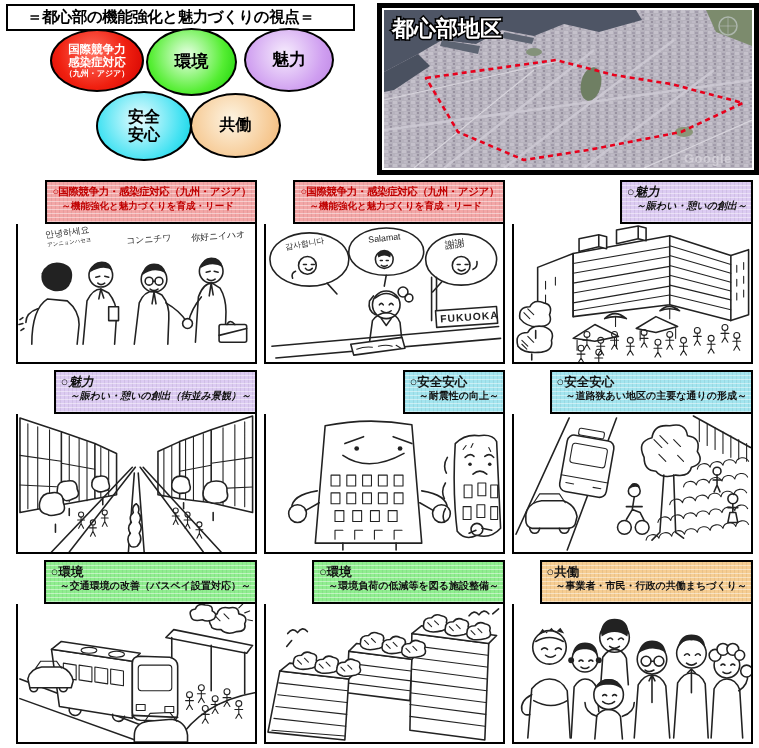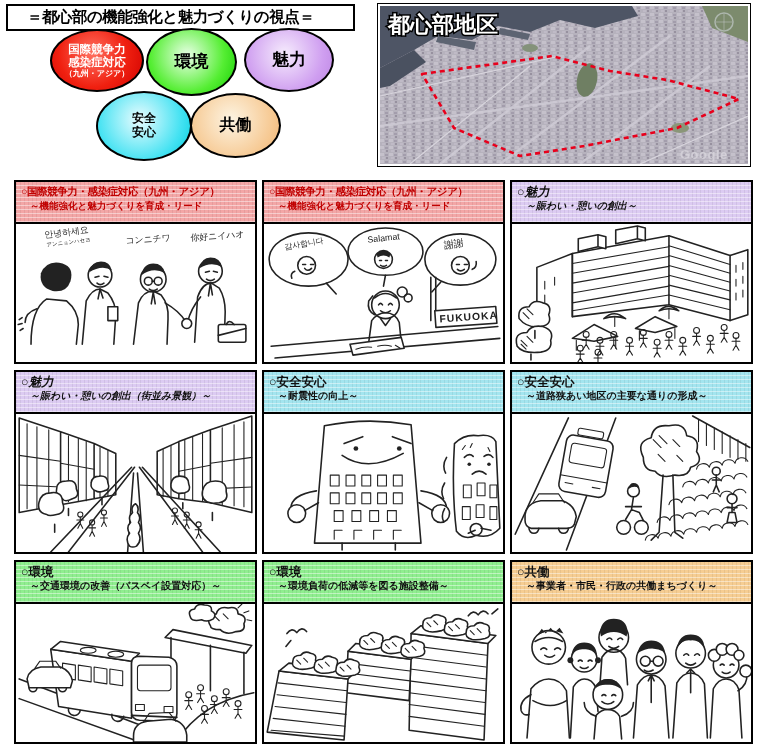--- a/index.html
+++ b/index.html
@@ -19,36 +19,36 @@
     text-align:center;font-weight:bold;line-height:1.15;
   }
   .el-red{left:50px;top:29px;width:90px;height:59px;
     background:radial-gradient(circle at 45% 38%,#ff7060 0%,#f02010 55%,#cf0000 100%);color:#fff;}
   .el-red .l12{font-size:11.5px;}
   .el-red .l3{font-size:8px;font-weight:bold;}
   .el-green{left:146px;top:28px;width:87px;height:64px;font-size:17px;
     background:radial-gradient(circle at 45% 40%,#eaffe8 0%,#55ee33 60%,#11cc00 100%);color:#000;}
   .el-purple{left:244px;top:28px;width:86px;height:60px;font-size:17px;
     background:radial-gradient(circle at 45% 40%,#f6ecfd 0%,#cf9ef0 65%,#bb84e2 100%);color:#000;text-align:center;}
-  .el-cyan{left:96px;top:91px;width:92px;height:66px;font-size:12px;
+  .el-cyan{left:96px;top:91px;width:92px;height:66px;font-size:16px;
     background:radial-gradient(circle at 45% 40%,#eafcff 0%,#44e2f2 65%,#00ccdd 100%);color:#000;text-align:right;}
   .el-orange{left:190px;top:93px;width:87px;height:61px;font-size:16px;
     background:radial-gradient(circle at 45% 40%,#fdf4e2 0%,#f6c891 70%,#eeb273 100%);color:#000;text-align:right;}
   .map-frame{
     position:absolute;left:377px;top:3px;width:368px;height:158px;
-    border:1px solid #000000;padding:2px;background:#fff;
+    border:5px solid #000000;padding:2px;background:#fff;
   }
   .map-frame svg{display:block;}
   
   .grid{
     position:absolute;left:14px;top:180px;
     display:grid;grid-template-columns:repeat(3,243px);grid-auto-rows:184px;
     column-gap:5px;row-gap:6px;
   }
-  .panel{display:flex;flex-direction:column;}
+  .panel{display:flex;flex-direction:column;align-items:flex-end;}
   .hd{
     border:2px solid #000;height:38px;padding:2px 4px 0 5px;box-sizing:content-box;
     background-image:
       repeating-linear-gradient(0deg, rgba(255,255,255,0.45) 0 1px, transparent 1px 4px),
       repeating-linear-gradient(90deg, rgba(0,0,0,0.06) 0 1px, transparent 1px 4px);
   }
   .hd-pink{background-color:#f3a6a6;}
   .hd-purple{background-color:#dccbf2;font-style:italic;}
   .hd-cyan{background-color:#a3e5ef;}
   .hd-green{background-color:#8fee8f;}

